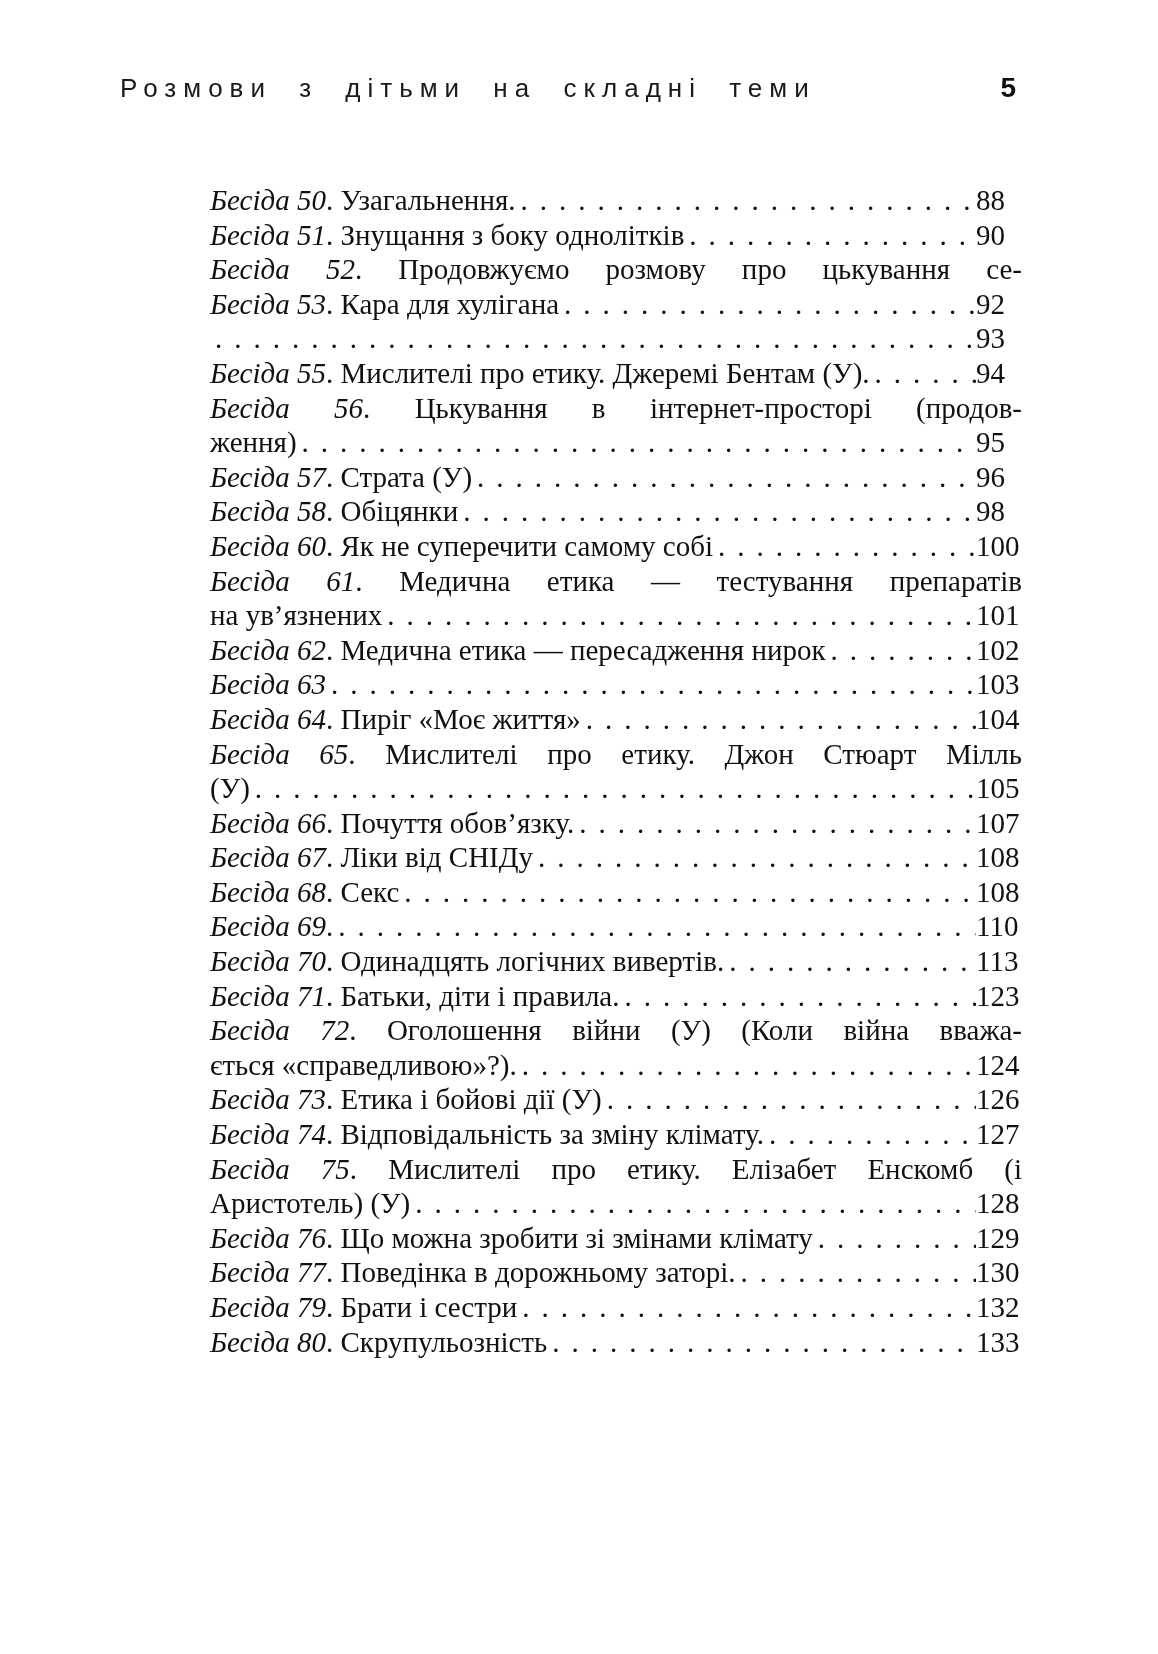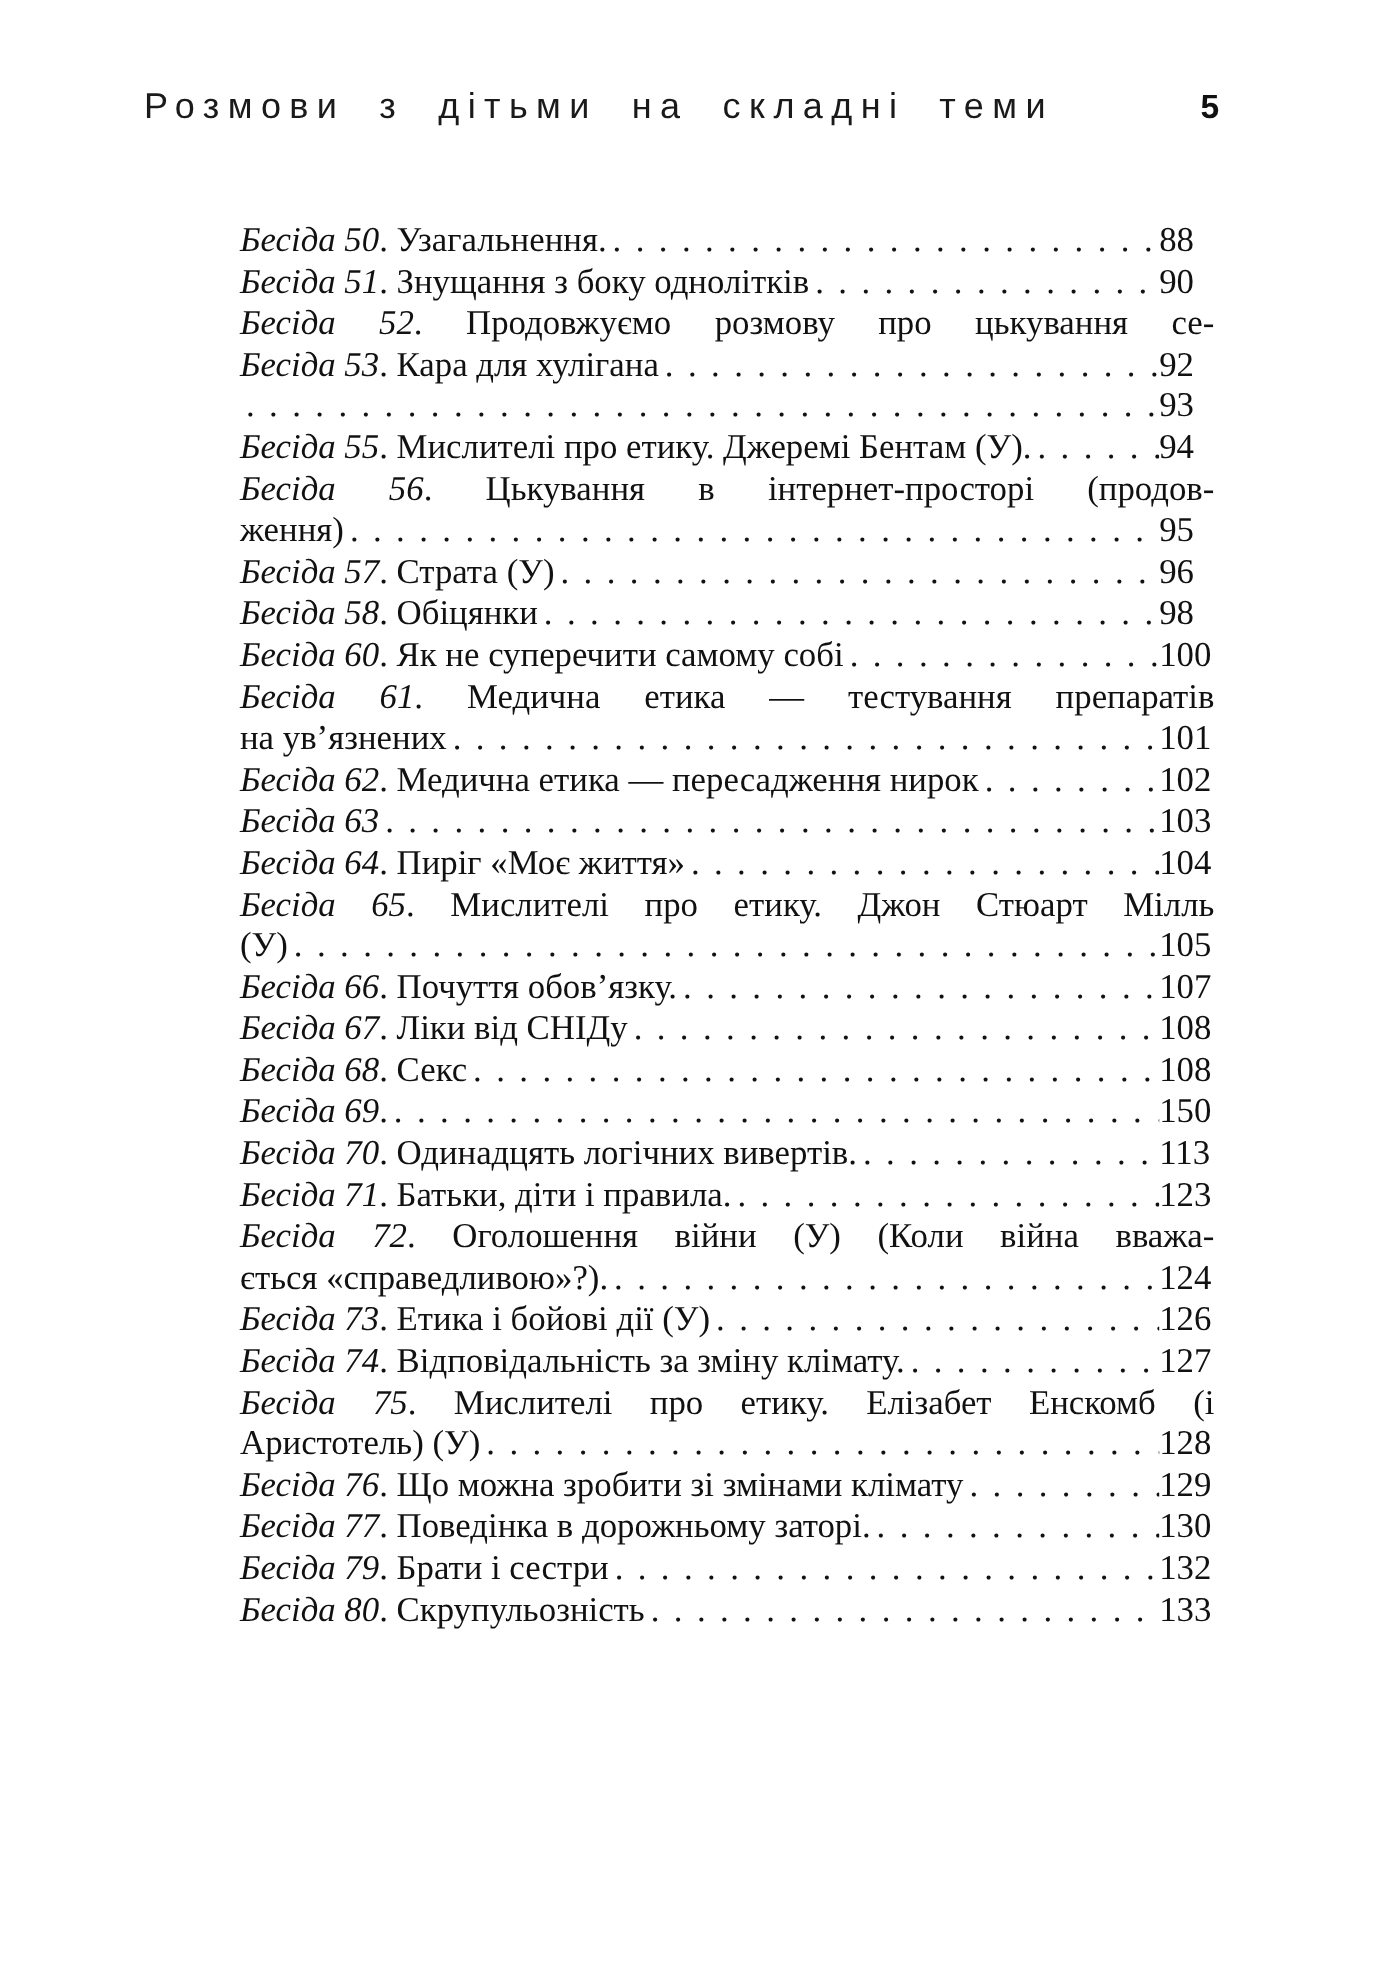--- a/index.html
+++ b/index.html
@@ -15,35 +15,35 @@
   .running-head {
     position: absolute;
     left: 120px; top: 72px;
     width: 896px;
     display: flex;
     justify-content: space-between;
     align-items: baseline;
     font-family: "Liberation Sans", sans-serif;
   }
   .running-head .title {
-    font-size: 30px;
+    font-size: 26px;
     letter-spacing: 7px;
     word-spacing: 13px;
     color: #1a1a1a;
     white-space: nowrap;
   }
   .running-head .folio {
     font-size: 28px;
     font-weight: bold;
     color: #111;
   }
 
   .toc {
     position: absolute;
-    left: 200px; top: 183px;
+    left: 210px; top: 183px;
     width: 812px;
     font-size: 29px;
     line-height: 34.6px;
     color: #111;
   }
 
   .toc-row {
     display: flex;
     align-items: baseline;
   }
@@ -179,21 +179,21 @@
       <span class="page-num">108</span>
     </div>
     <div class="toc-row">
       <span class="text"><span class="entry-label">Бесіда 68</span><span>. </span><span>Секс</span></span>
       <span class="dot-leader"></span>
       <span class="page-num">108</span>
     </div>
     <div class="toc-row">
       <span class="text"><span class="entry-label">Бесіда 69</span><span>. </span><span></span></span>
       <span class="dot-leader"></span>
-      <span class="page-num">150</span>
+      <span class="page-num">110</span>
     </div>
     <div class="toc-row">
       <span class="text"><span class="entry-label">Бесіда 70</span><span>. </span><span>Одинадцять логічних вивертів.</span></span>
       <span class="dot-leader"></span>
       <span class="page-num">113</span>
     </div>
     <div class="toc-row">
       <span class="text"><span class="entry-label">Бесіда 71</span><span>. </span><span>Батьки, діти і правила.</span></span>
       <span class="dot-leader"></span>
       <span class="page-num">123</span>

